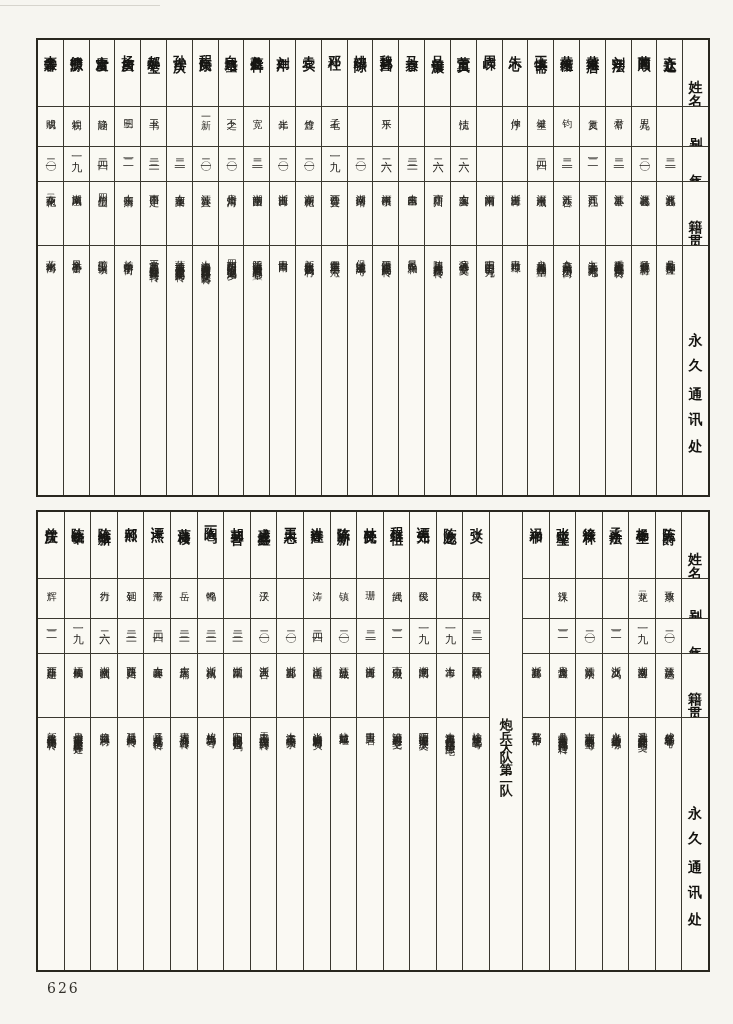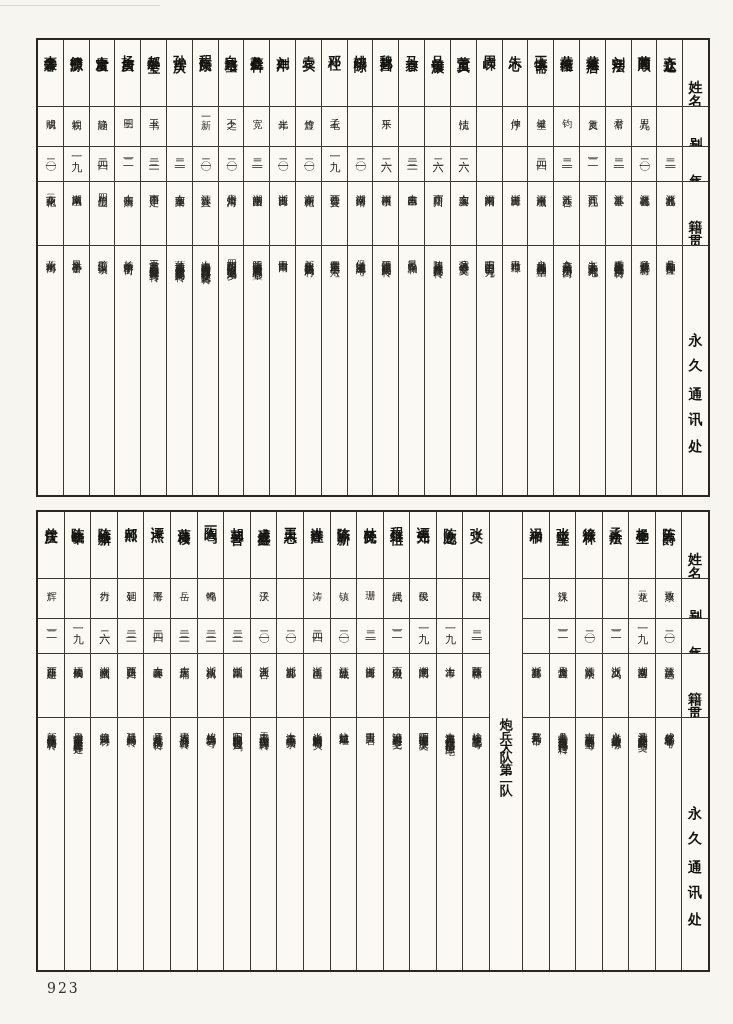--- a/index.html
+++ b/index.html
@@ -965,14 +965,14 @@
         </div>
     <div class="cell native">
           <span class="vtext sm">江西新建</span>
         </div>
     <div class="cell address">
           <span class="vtext ad">新建生米镇曾庆和转</span>
         </div>
   </div>
 </div>
 
-  <div class="page-num">923</div>
+  <div class="page-num">626</div>
 </div>
 
 </body></html>

